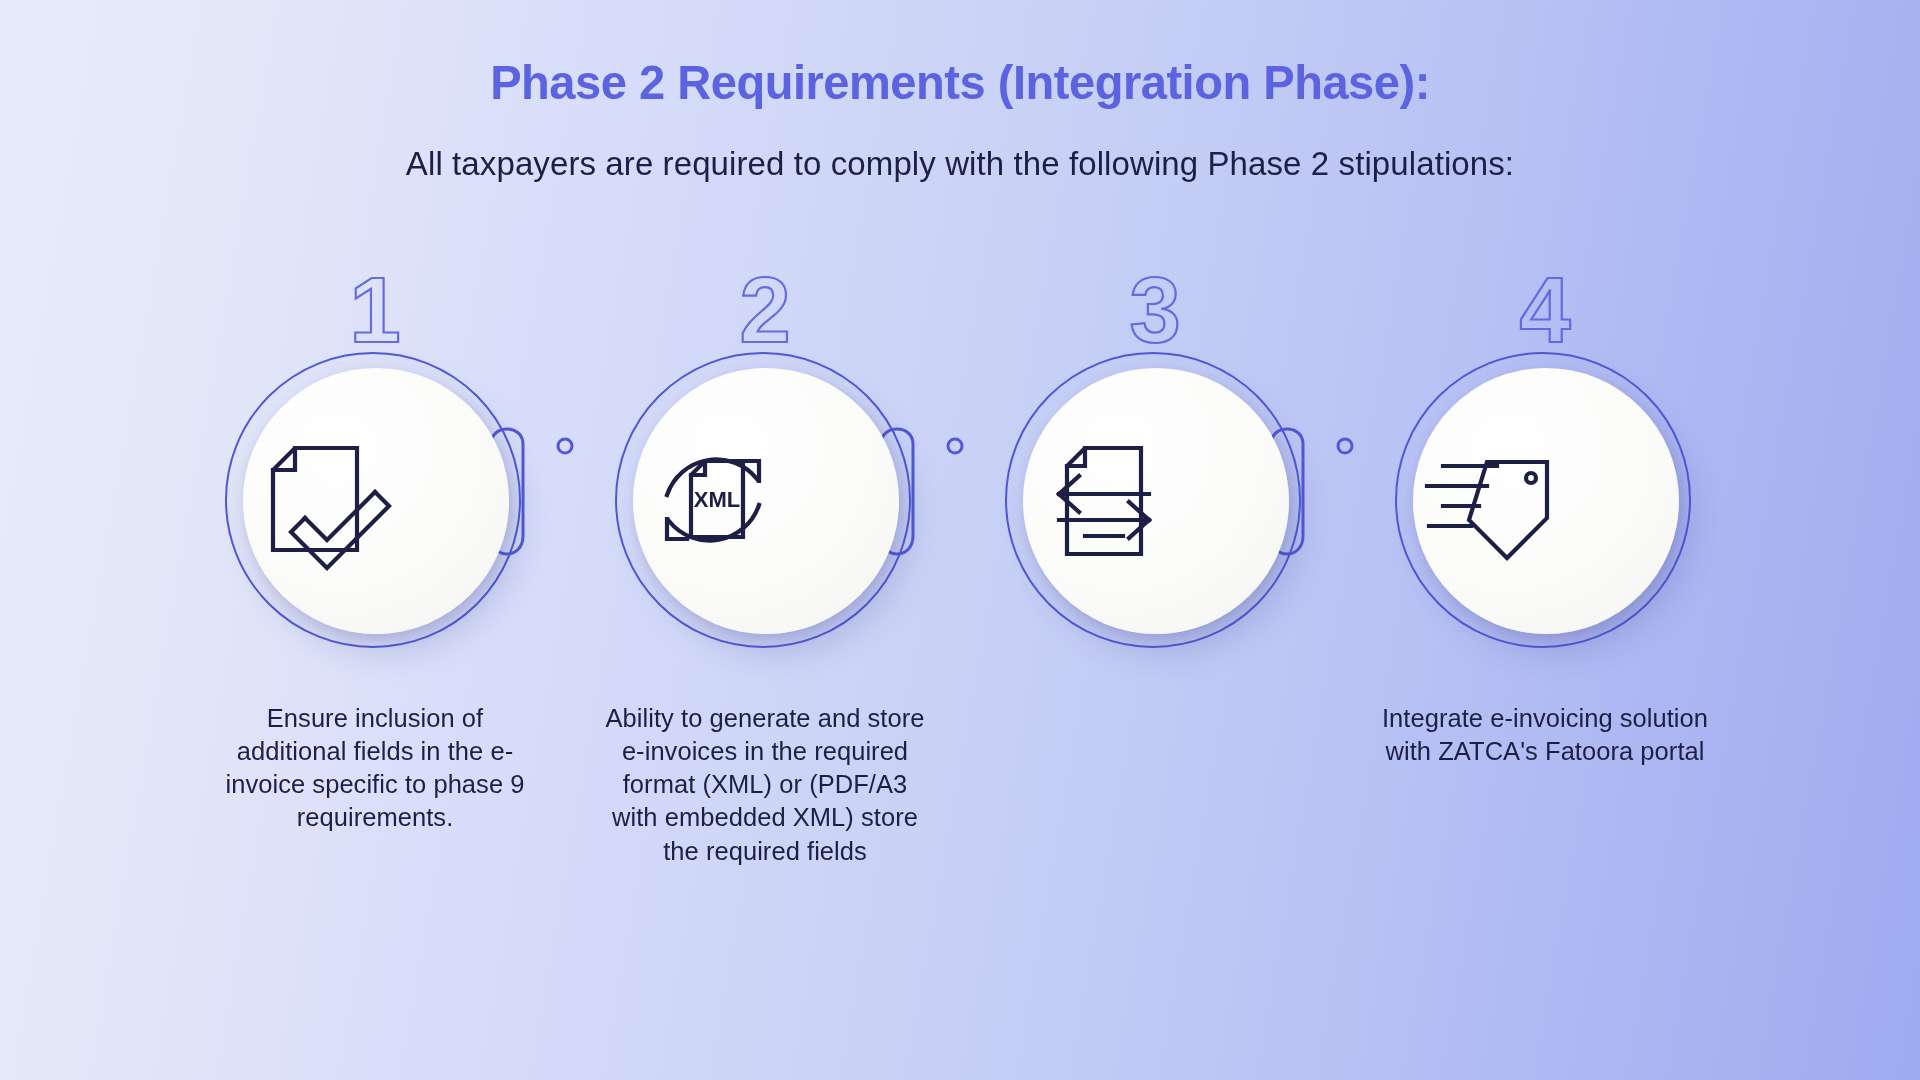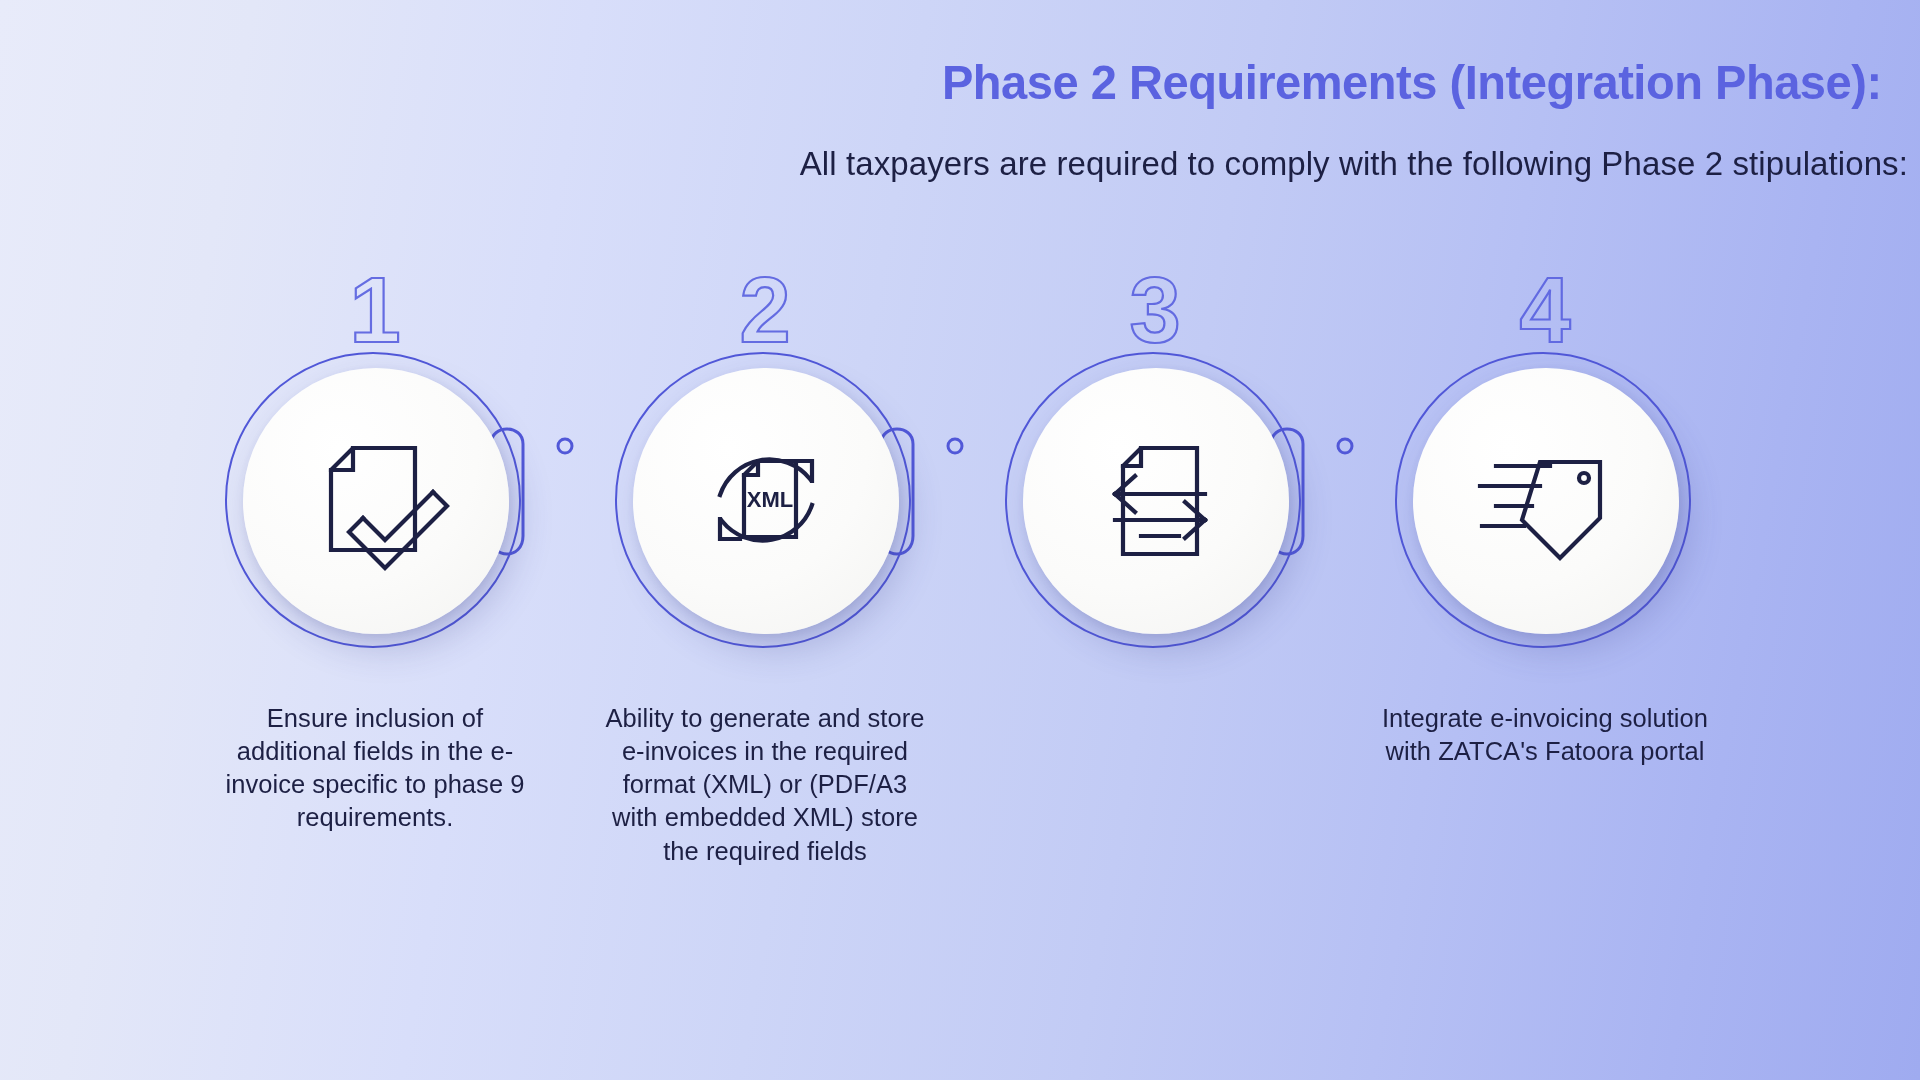--- a/index.html
+++ b/index.html
@@ -20,21 +20,21 @@
         #c2cbf5 60%,
         #b6c0f4 74%,
         #a9b4f2 88%,
         #9fabf0 100%);
   }
 
   
   .header {
     position: absolute;
     top: 0; left: 0; right: 0;
-    text-align: right;
+    text-align: center;
     padding-top: 58px;
   }
   .title {
     font-size: 49px;
     font-weight: bold;
     color: #5b63e0;
     letter-spacing: -0.5px;
     line-height: 1;
     margin: 0;
     transform: scaleX(0.96);
@@ -108,21 +108,20 @@
     left: 18px;
     width: 266px;
     height: 266px;
     border-radius: 50%;
     background: radial-gradient(circle at 36% 30%, #ffffff 0%, #fbfbfa 55%, #f3f3f1 100%);
     box-shadow: 10px 16px 34px rgba(60, 66, 140, 0.22),
                 2px 4px 10px rgba(60, 66, 140, 0.12);
     z-index: 2;
     display: flex;
     align-items: center;
-    justify-content: center;
   }
   .disc svg { display: block; }
   .icon-stroke {
     fill: none;
     stroke: #1d2044;
     stroke-width: 4.2;
     stroke-linecap: square;
     stroke-linejoin: miter;
   }
   .icon-text {

